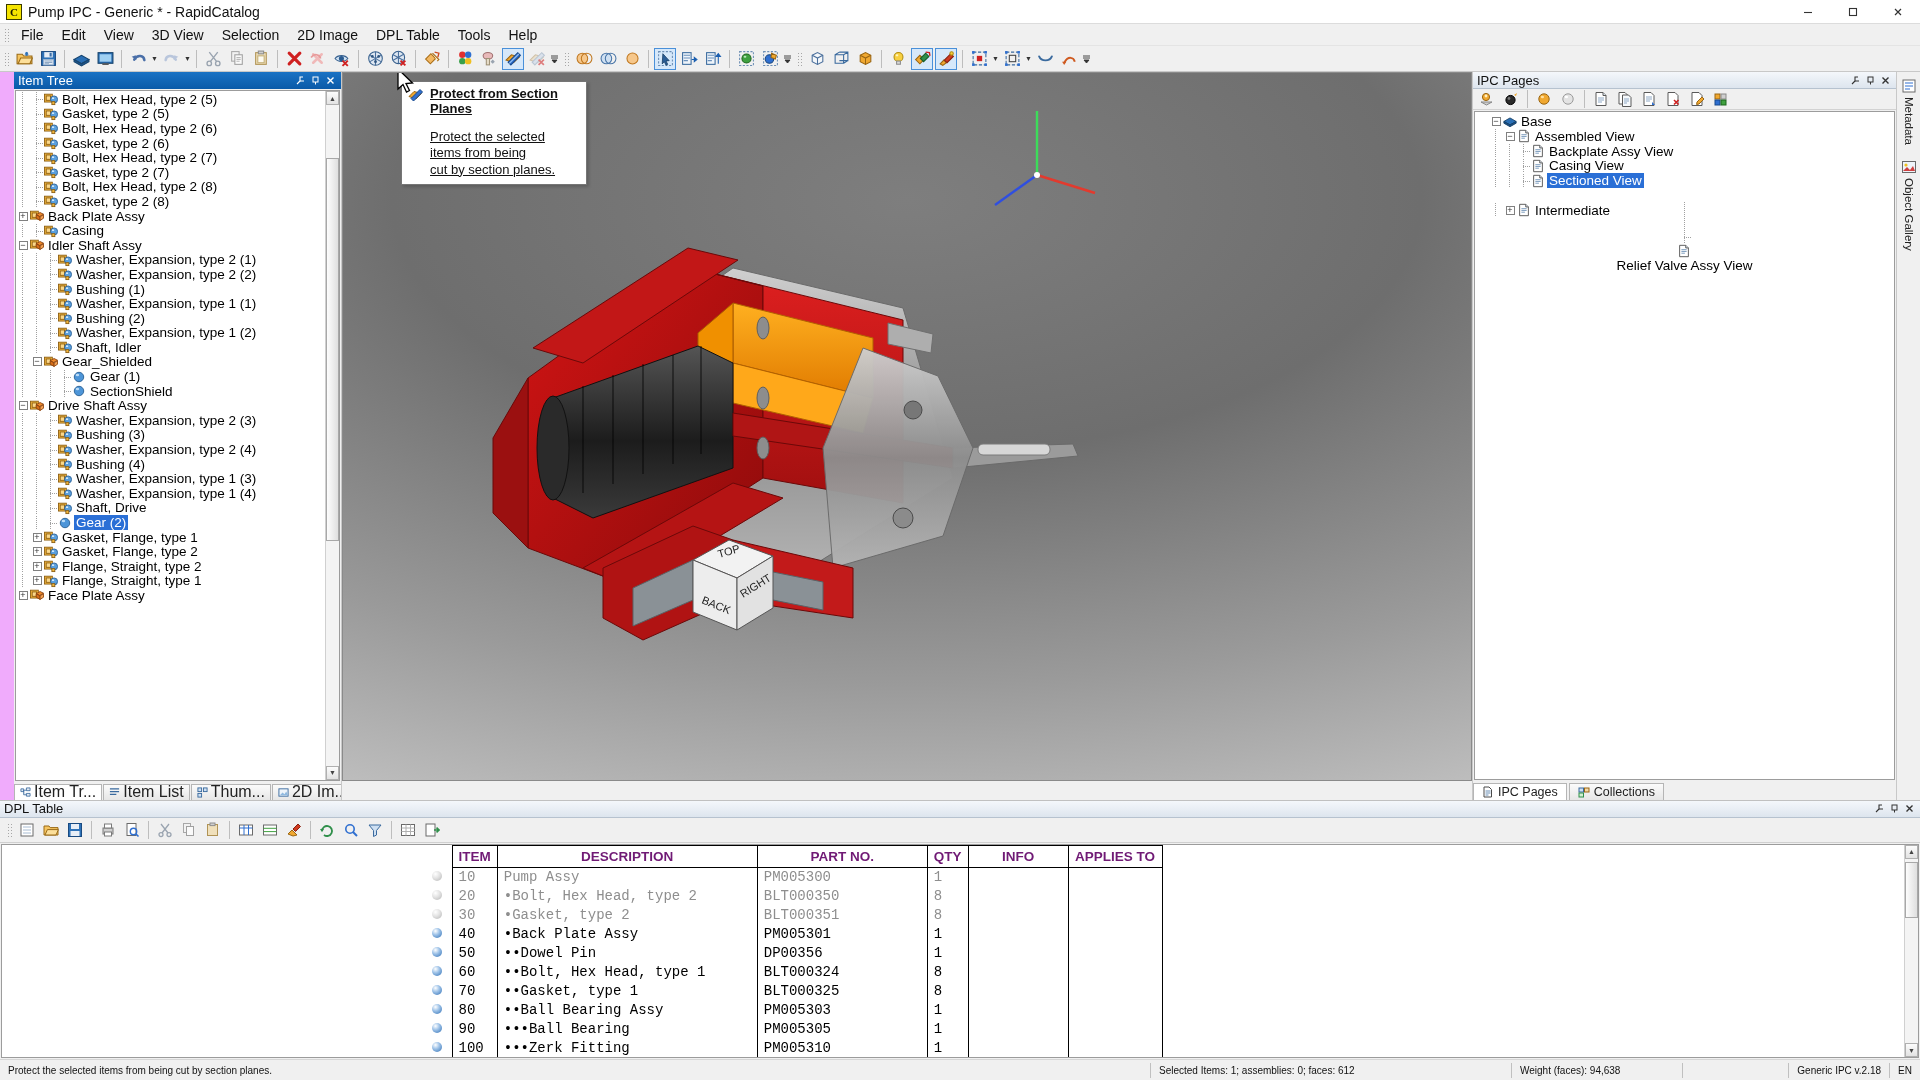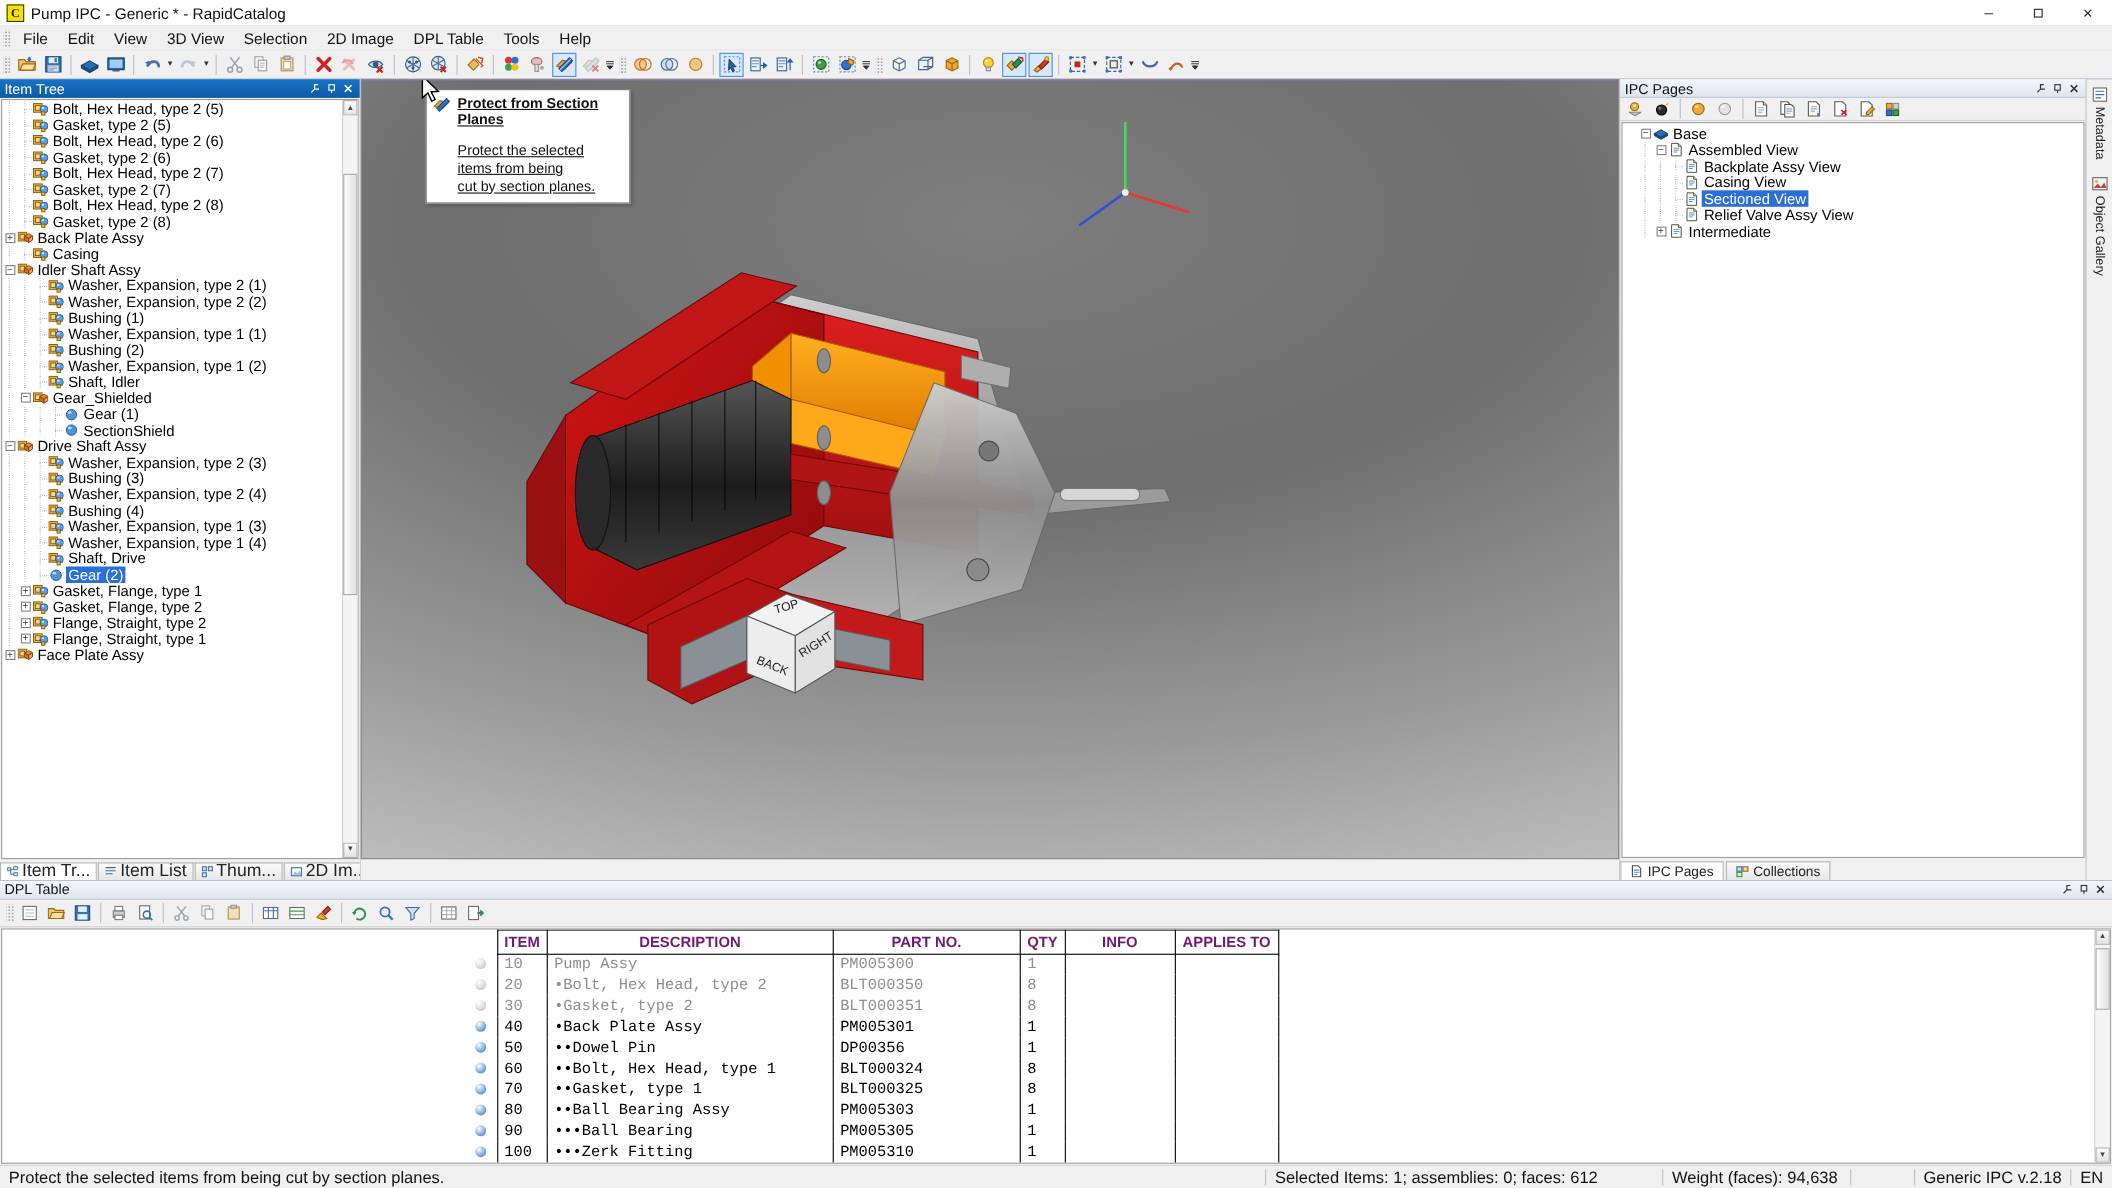--- a/index.html
+++ b/index.html
@@ -56,21 +56,21 @@
   .tb-btn.active { background: #d6e8fa; border: 1px solid #4a90d9; }
   .tb-sep { width: 1px; height: 18px; background: #bdbdbd; margin: 0 4px; }
   .tb-drop { width: 9px; height: 22px; display:flex; align-items:center; justify-content:center;
     font-size: 7px; color: #333; }
   .tb-more { width: 11px; height: 22px; display:flex; align-items:center; justify-content:center;
     font-size: 8px; color: #333; flex-direction: column; }
 
   svg.ico { display:block; }
 
   
-  .mid { display: flex; flex: 1 1 auto; min-height: 0; background: #8b5cf6; }
+  .mid { display: flex; flex: 1 1 auto; min-height: 0; background: #f0abfc; padding-left: 14px; }
 
   
   .panel { display: flex; flex-direction: column; background: #f0f0f0; }
   .panel-title {
     height: 17px; display: flex; align-items: center;
     font-size: 13px; padding: 0 4px; color: #fff;
     background: linear-gradient(to bottom,#1a72c4,#0a5aa8);
   }
   .panel-title.grey {
     background: linear-gradient(to bottom,#f4f7fb,#dde5ee);
@@ -173,21 +173,21 @@
   table.dpl-table tr.dim td { color:#8e8e8e; }
   table.dpl-table td.c-item { border-left:1px solid #000; }
   table.dpl-table td.c-qty, table.dpl-table td.c-info, table.dpl-table td.c-app { }
   .bullet-cell { position:relative; width:20px; border:none !important; padding:0 !important; }
   .bdot { width:10px;height:10px;border-radius:50%; display:inline-block; margin-top:3px;
     background: radial-gradient(circle at 35% 30%, #fff 0%, #9fc3e8 40%, #2f6fb5 100%); }
   .bdot.off { background: radial-gradient(circle at 35% 30%, #fff 0%, #e2e2e2 45%, #b4b4b4 100%); }
 
   
   .statusbar { flex: 0 0 21px; height:21px; display:flex; align-items:center; background:#f0f0f0;
-    border-top:1px solid #d6d6d6; font-size:15px; color:#111; }
+    border-top:1px solid #d6d6d6; font-size:10px; color:#111; }
   .sb-cell { padding: 0 8px; height:19px; display:flex; align-items:center; }
   .sb-sep { width:1px; height:15px; background:#c0c0c0; }
 </style>
 </head>
 <body>
 
 <div id="app">
 
   <div class="titlebar">
     <div class="app-icon">C</div>
@@ -1380,21 +1380,21 @@
             <span class="tw elbow"></span>
             <span class="ticon">
               <svg class="ico" width="14" height="14" viewBox="0 0 16 16">
     <path d="M3 1.5h7l3 3v10H3z" fill="#fff" stroke="#4a4a4a"></path>
     <path d="M10 1.5v3h3" fill="#dfe8f2" stroke="#4a4a4a"></path>
     <path d="M5 6.5h6M5 8.5h6M5 10.5h4" stroke="#6b8fb5"></path>
               </svg>
             </span>
             <span class="tlabel sel">Sectioned View</span>
           </div>
-          <div class="trow" style="height: 14.8px;">
+          <div class="trow" style="height: 14.8px; flex-direction: column;">
             <span class="tw"></span>
             <span class="tw dotv"></span>
             <span class="tw dotv"></span>
             <span class="tw elbow"></span>
             <span class="ticon">
               <svg class="ico" width="14" height="14" viewBox="0 0 16 16">
     <path d="M3 1.5h7l3 3v10H3z" fill="#fff" stroke="#4a4a4a"></path>
     <path d="M10 1.5v3h3" fill="#dfe8f2" stroke="#4a4a4a"></path>
     <path d="M5 6.5h6M5 8.5h6M5 10.5h4" stroke="#6b8fb5"></path>
               </svg>

